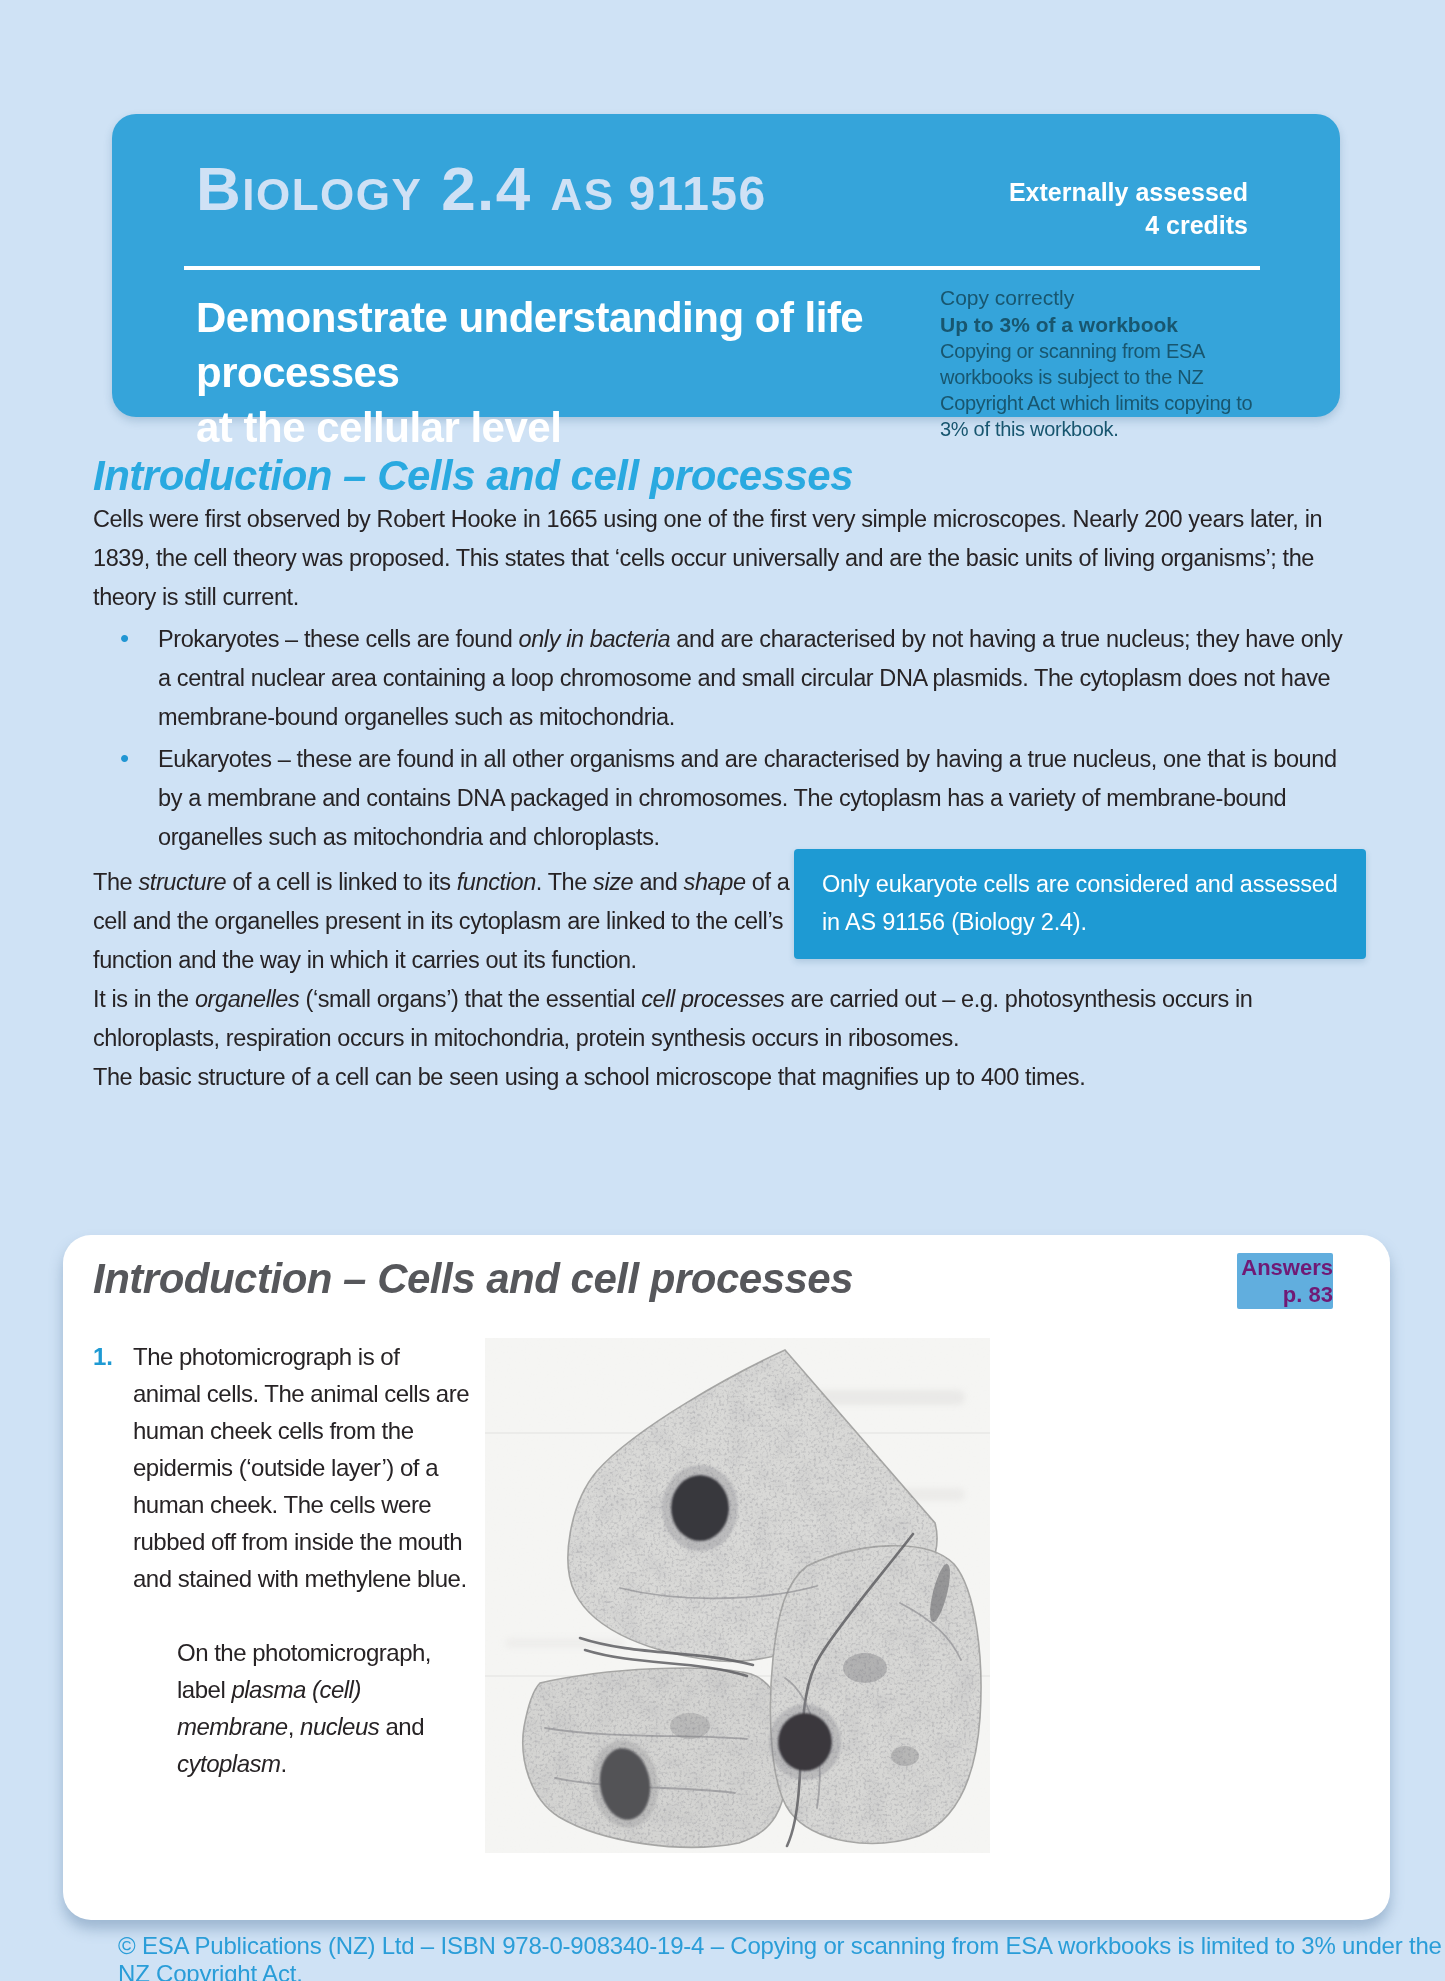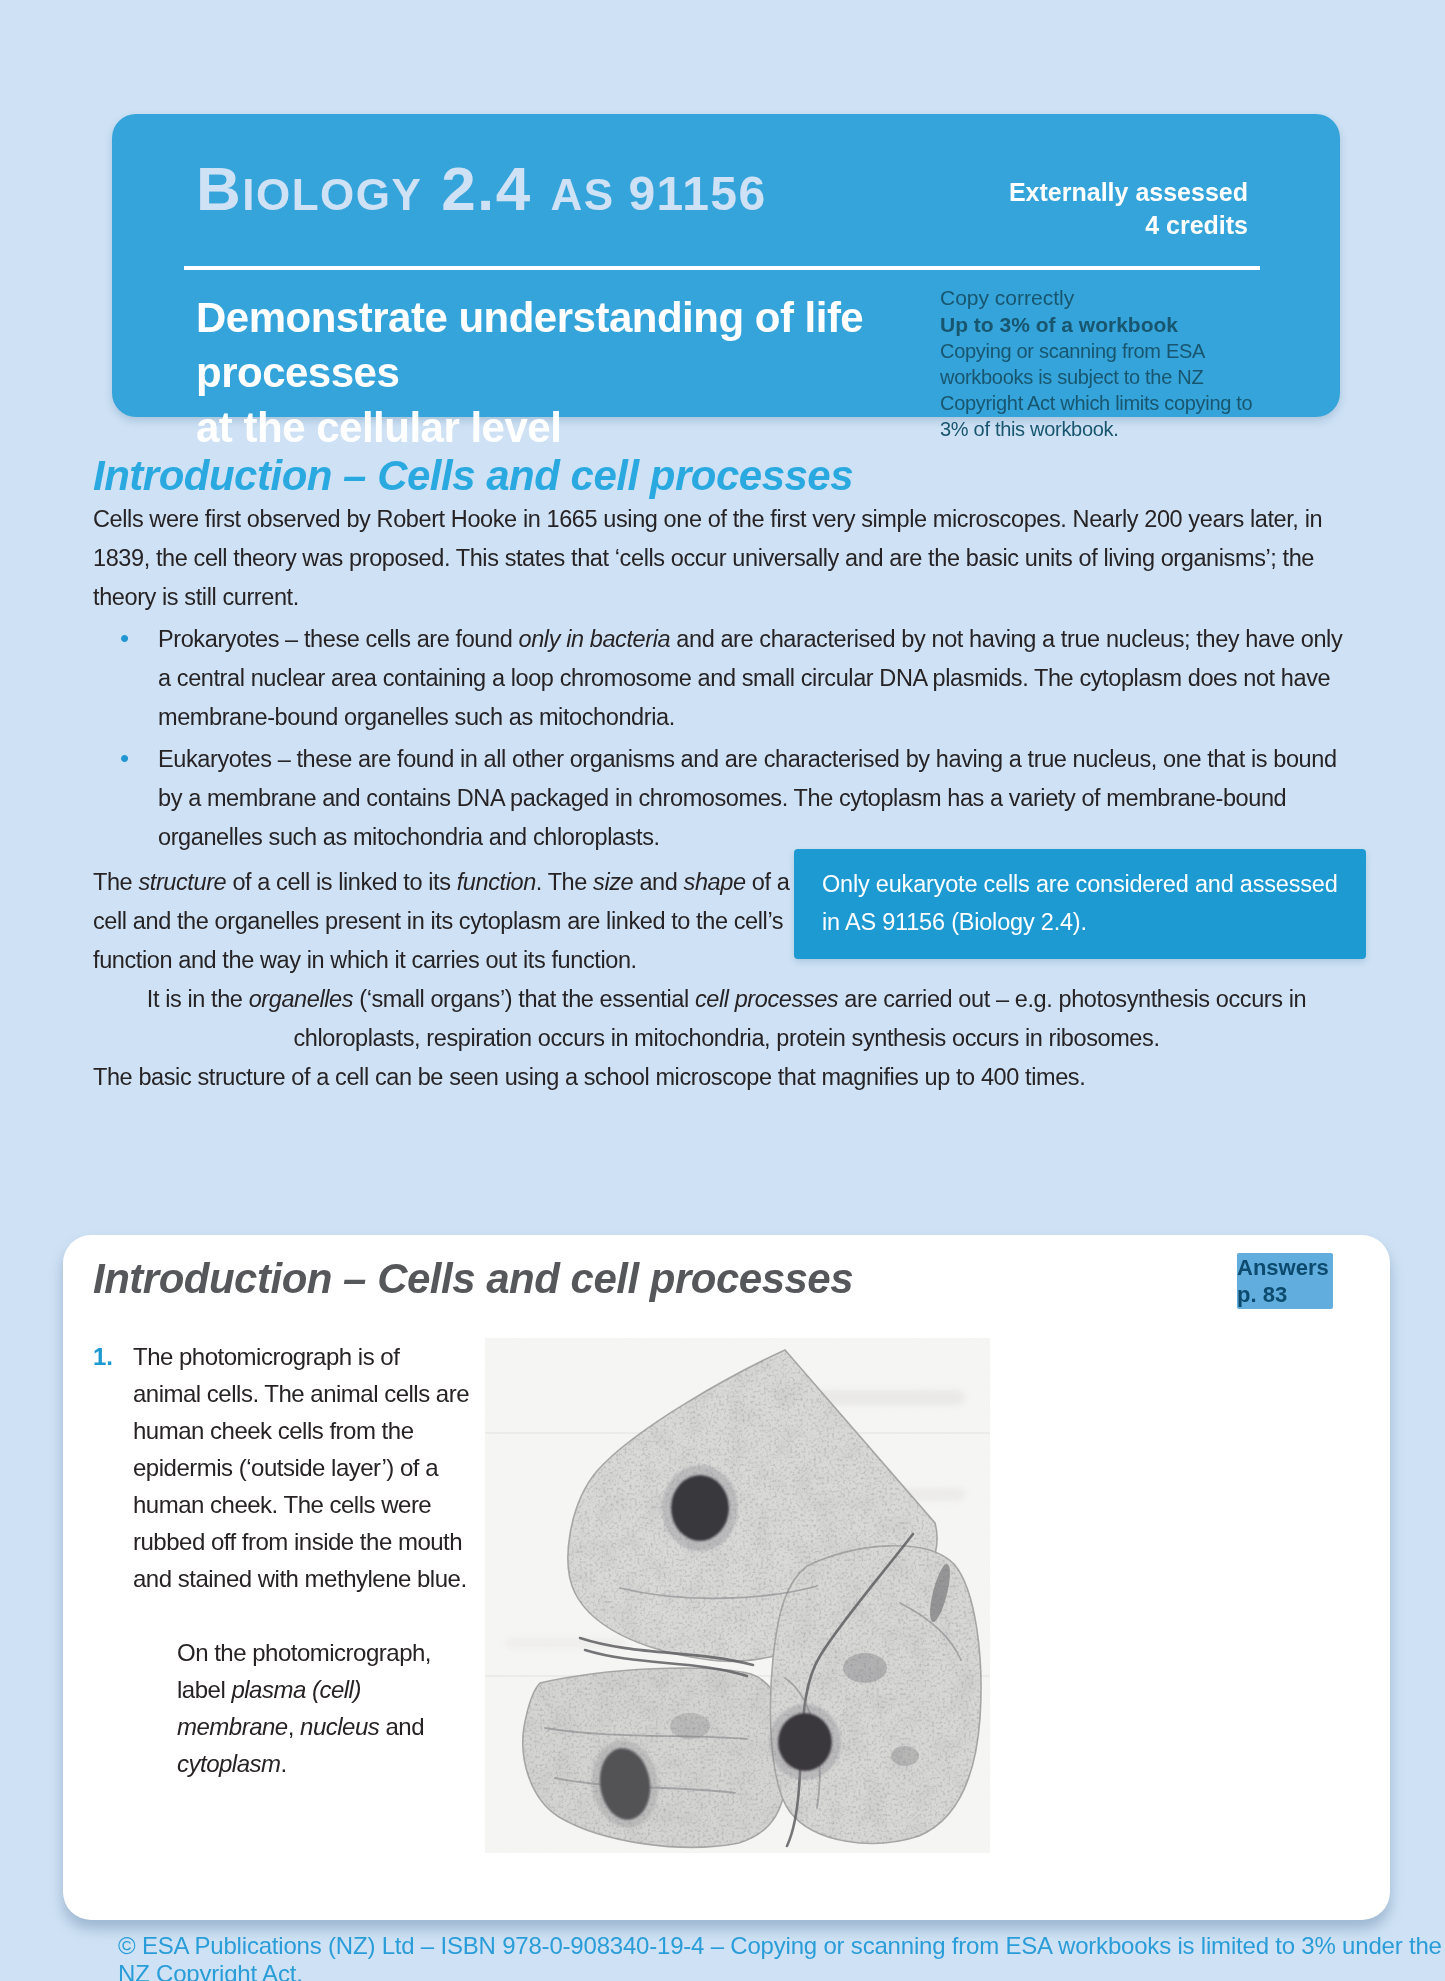--- a/index.html
+++ b/index.html
@@ -35,33 +35,33 @@
   ul.cats{list-style:none;margin:3px 0 0 0;padding:0;}
   ul.cats li{position:relative;padding-left:65px;margin-top:3px;
              font-size:23.5px;line-height:39px;letter-spacing:-0.4px;}
   ul.cats .dot{position:absolute;left:27px;top:-1px;color:#2196d3;font-size:26px;}
   .struct{position:relative;margin-top:6px;}
   .struct .struct-text{width:700px;}
   .callout{position:absolute;top:-14px;right:-6px;width:572px;box-sizing:border-box;
            background:#1e9ad3;border-radius:4px;color:#fff;padding:16px 28px 18px 28px;
            font-size:23.5px;line-height:38px;letter-spacing:-0.2px;
            box-shadow:0 3px 6px rgba(35,90,130,.18);}
-  .p4{margin-top:4px;text-align:center;}
+  .p4{margin-top:4px;}
   .p5{margin-top:9px;}
 
   .run-b{font-weight:400;}
   .run-i{font-style:italic;}
 
   
   .card{position:absolute;left:63px;top:1235px;width:1327px;height:685px;background:#fff;
         border-radius:28px;box-shadow:0 9px 14px rgba(96,128,165,.45);}
   .card-head{position:absolute;left:30px;top:20px;font-size:42px;line-height:48px;
              font-style:italic;font-weight:700;color:#56575b;letter-spacing:-0.5px;}
   .badge{position:absolute;right:57px;top:18px;width:96px;height:56px;background:#61aede;
-         color:#0c4a6e;font-weight:700;font-size:22px;line-height:27px;text-align:left;
+         color:#701a75;font-weight:700;font-size:22px;line-height:27px;text-align:right;
          display:flex;flex-direction:column;justify-content:center;border-radius:2px;}
   .question{position:absolute;left:30px;top:103px;display:flex;align-items:flex-start;}
   .qnum{width:40px;flex:0 0 40px;color:#1e9ad3;font-weight:700;font-size:24px;line-height:37px;}
   .qtext{width:340px;flex:0 0 340px;font-size:24px;line-height:37px;letter-spacing:-0.5px;}
   .qtext p{margin:0;}
   .qtext .part2{margin-top:37px;margin-left:44px;}
   .micrograph{margin-left:12px;line-height:0;}
 
   
   .footer{position:absolute;left:118px;top:1932px;font-size:24px;

